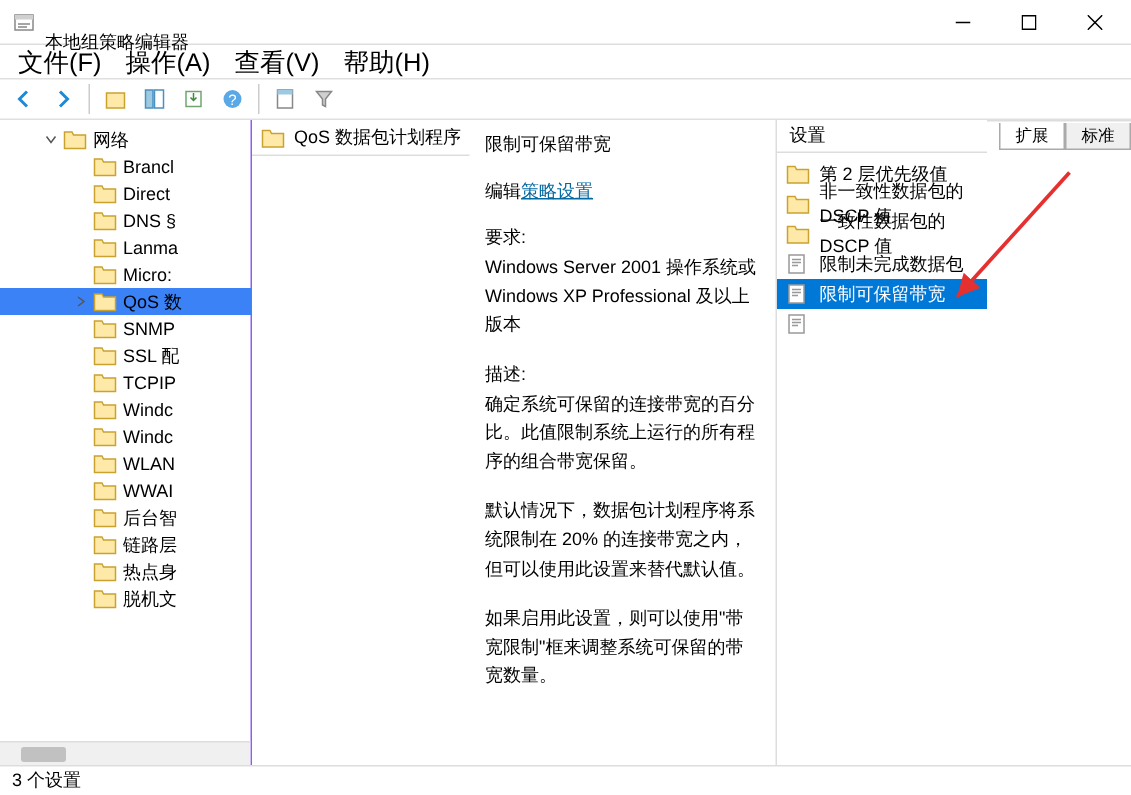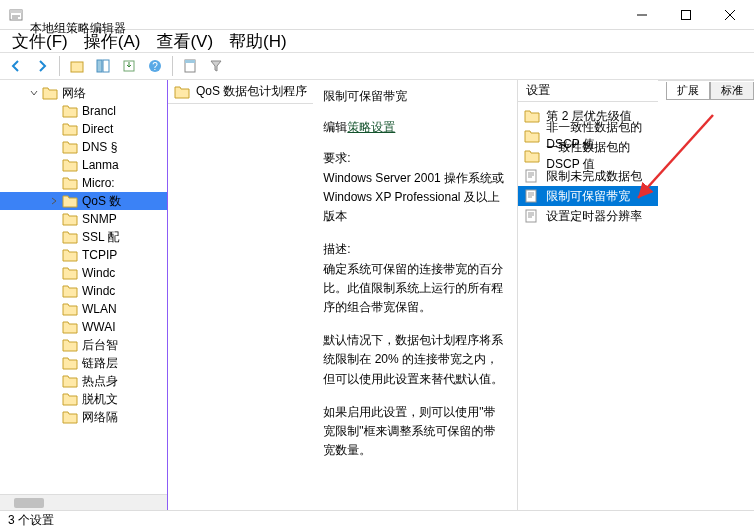--- a/index.html
+++ b/index.html
@@ -33,21 +33,21 @@
 .content-pane { flex: 1; display: flex; flex-direction: row; }
 .path-bar { height: 24px; display: flex; align-items: center; background: #fff; border-bottom: 1px solid #ddd; padding: 0 6px; gap: 6px; }
 .path-bar .folder-icon { width: 16px; height: 14px; }
 .path-bar .path-text { font-size: 12px; }
 
 .split { flex: 1; display: flex; }
 
 .desc-pane { width: 205px; border-right: 1px solid #ddd; padding: 8px 10px; overflow: hidden; }
 .desc-pane .setting-name { font-size: 12px; margin-bottom: 14px; }
 .desc-pane .edit-line { margin-bottom: 14px; font-size: 12px; }
-.desc-pane .edit-link { color: #14532d; text-decoration: underline; cursor: pointer; }
+.desc-pane .edit-link { color: #0369a1; text-decoration: underline; cursor: pointer; }
 .desc-pane .section-label { font-size: 12px; margin-bottom: 2px; }
 .desc-pane .desc-text { font-size: 12px; line-height: 1.6; margin-bottom: 14px; }
 
 .list-pane { flex: 1; display: flex; flex-direction: column; }
 .list-header { height: 22px; display: flex; align-items: center; border-bottom: 1px solid #ddd; padding-left: 8px; font-size: 12px; background: #fff; }
 .list-body { flex: 1; padding: 4px 0; position: relative; }
 .list-row { height: 20px; display: flex; align-items: center; padding: 0 6px; gap: 6px; }
 .list-row.selected { background: #0078d7; color: #fff; }
 .list-row .row-icon { width: 16px; height: 14px; flex-shrink: 0; }
 .list-row .row-text { font-size: 12px; }
@@ -316,29 +316,20 @@
             </div>
             <div class="tree-row">
               <span class="twisty"></span>
               <span class="folder-icon">
                 <svg width="16" height="14">
                   <path d="M1 2h5l1 2h8v9H1z" fill="#ffe9a8" stroke="#c9a22f"></path>
                 </svg>
               </span>
               <span class="label">脱机文</span>
             </div>
-            <div class="tree-row">
-              <span class="twisty"></span>
-              <span class="folder-icon">
-                <svg width="16" height="14">
-                  <path d="M1 2h5l1 2h8v9H1z" fill="#ffe9a8" stroke="#c9a22f"></path>
-                </svg>
-              </span>
-              <span class="label">网络隔</span>
-            </div>
           </div>
       </div>
     </div>
     <div class="tree-hscroll"></div>
   </div>
 
   <div class="content-pane">
     <div class="path-bar">
       <span class="folder-icon">
           <svg width="16" height="14">
@@ -416,21 +407,20 @@
               </span>
               <span class="row-text">限制可保留带宽</span>
             </div>
             <div class="list-row">
               <span class="row-icon">
                 <svg width="16" height="14">
                   <rect x="2" y="1" width="10" height="12" fill="#fff" stroke="#999"></rect>
                   <path d="M4 4h6M4 6h6M4 8h4" stroke="#999"></path>
                 </svg>
               </span>
-              <span class="row-text">设置定时器分辨率</span>
             </div>
           </div>
       </div>
 
     </div>
 
     <div class="tabs-bar">
       <div class="tab active">扩展</div>
       <div class="tab">标准</div>
     </div>

